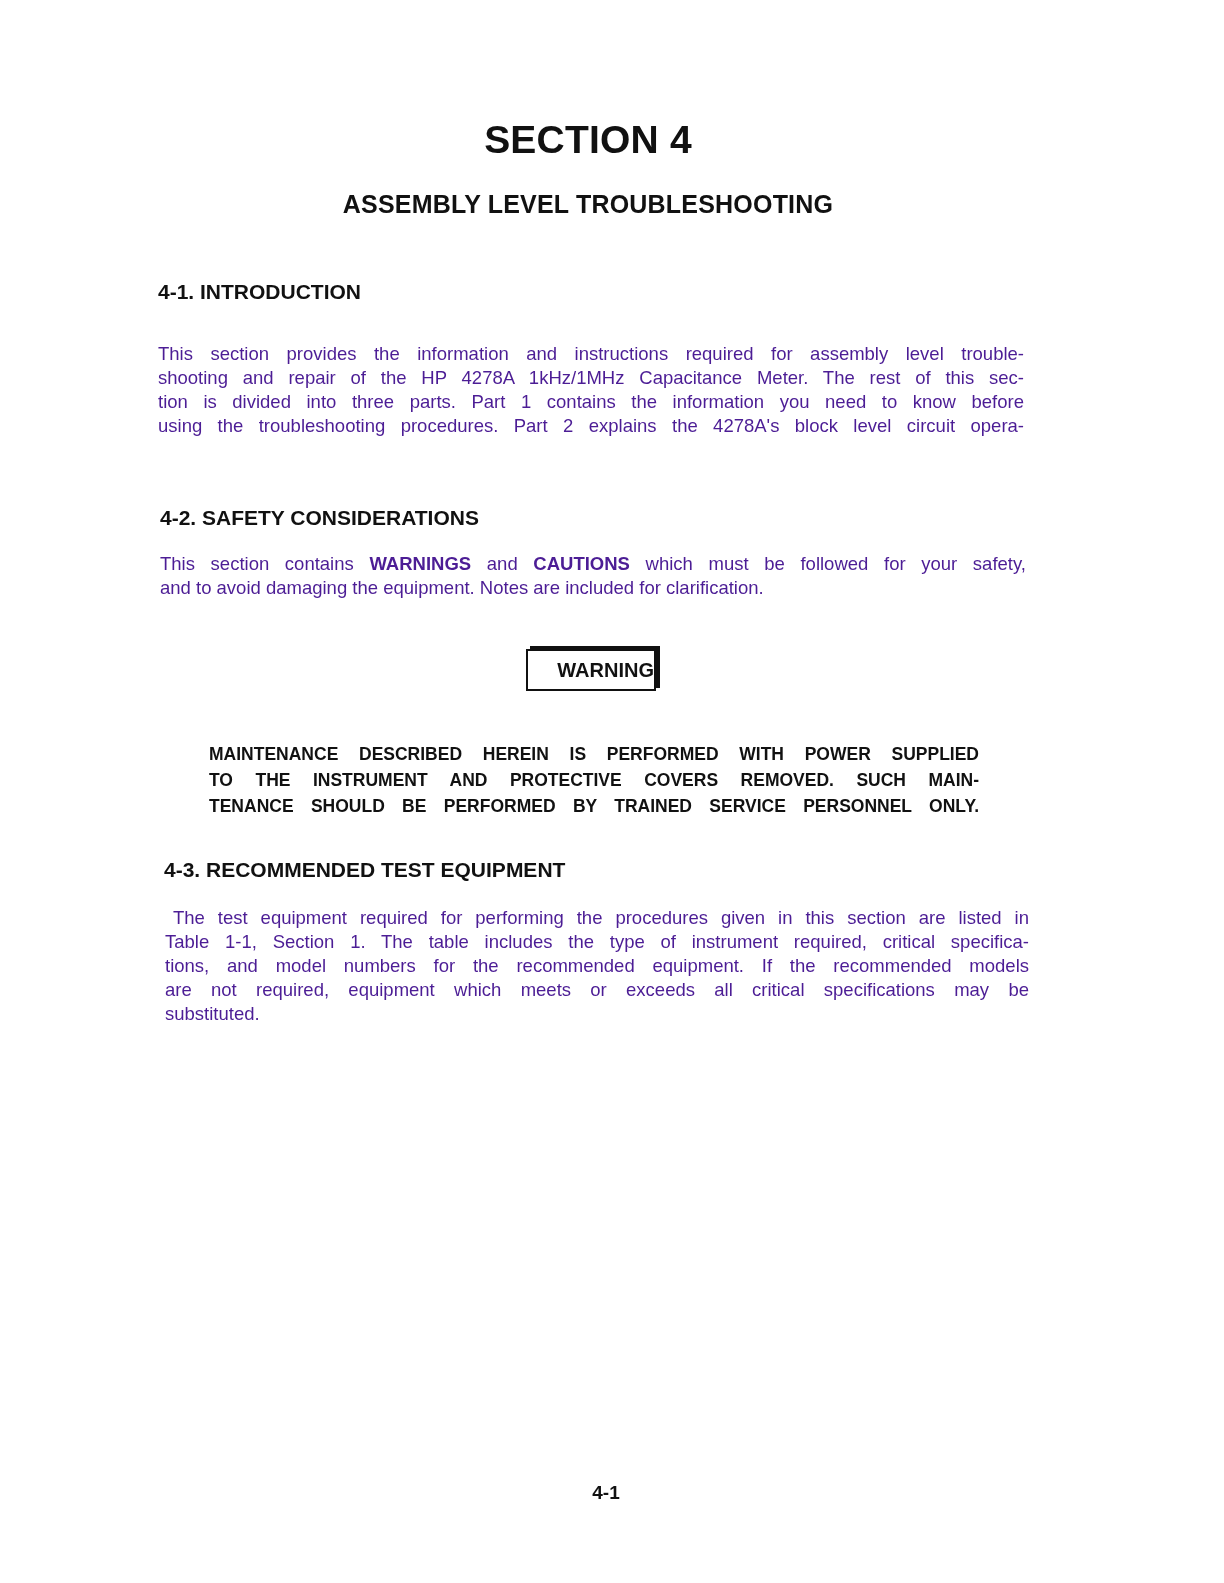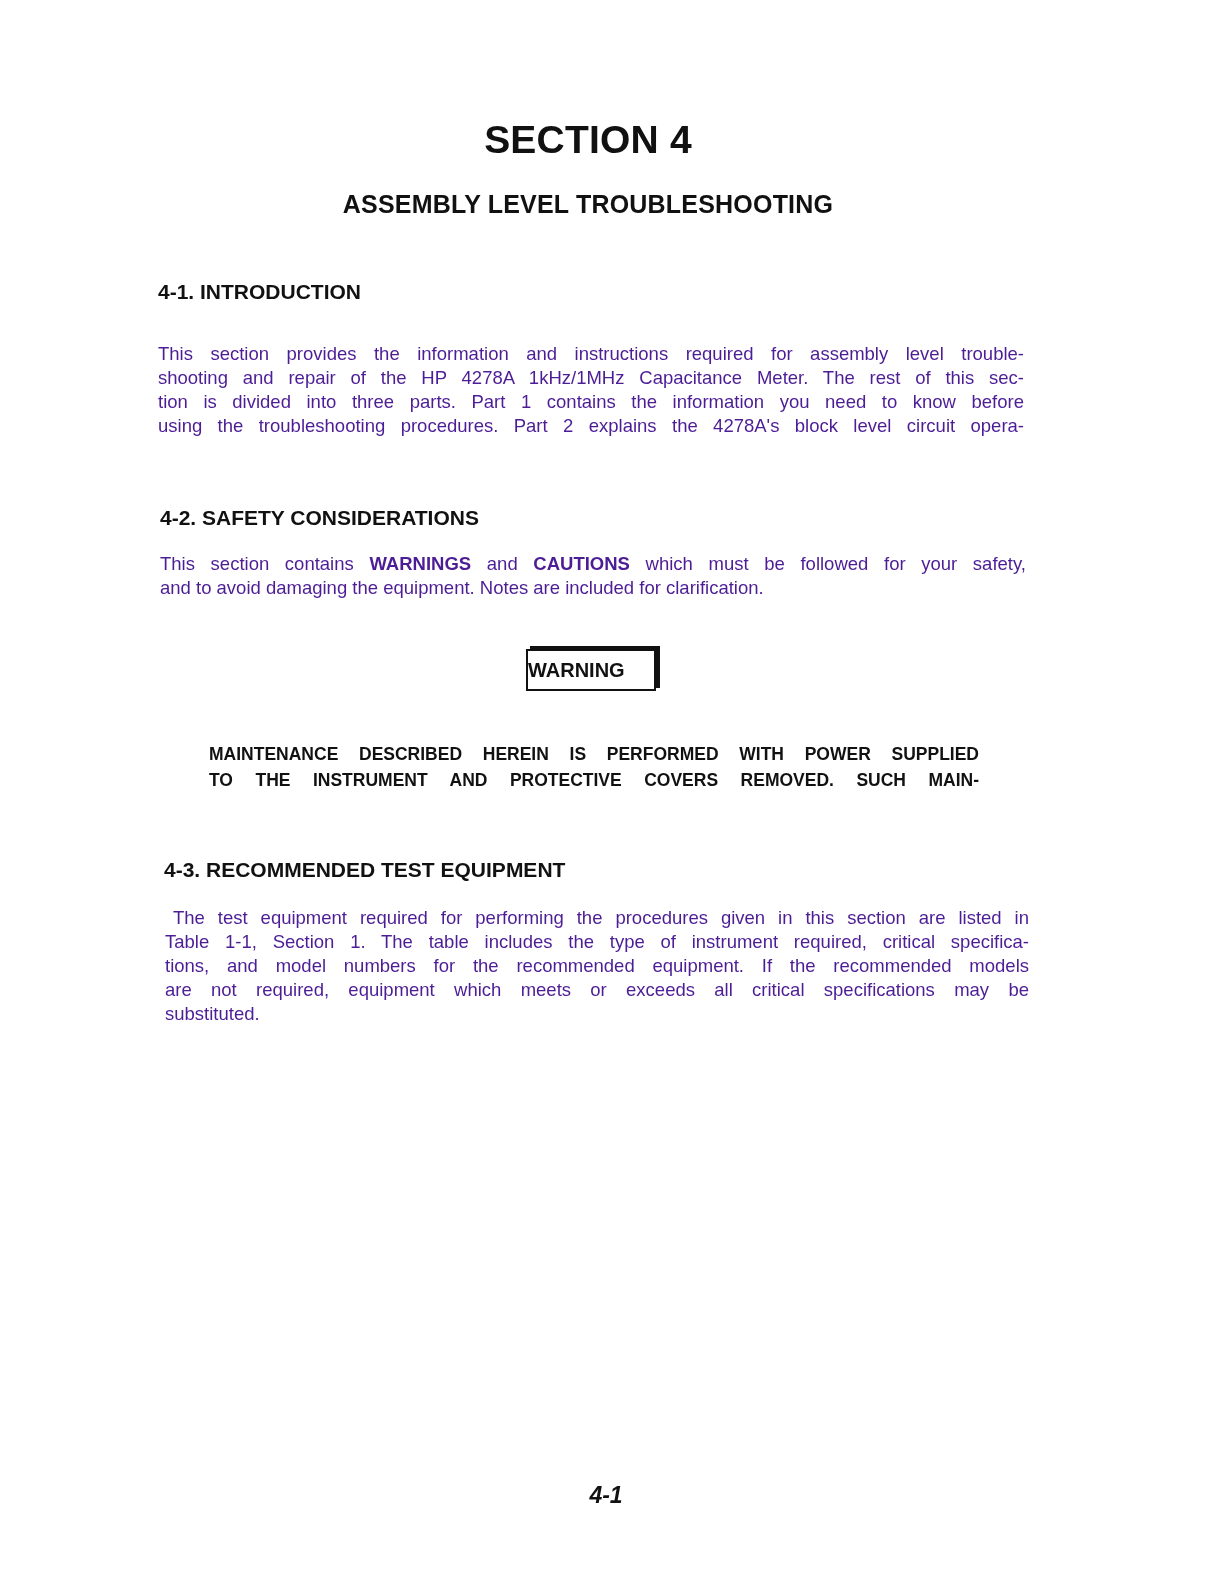--- a/index.html
+++ b/index.html
@@ -4,25 +4,25 @@
 <style>
   html, body { margin: 0; padding: 0; background: #ffffff; }
   body { width: 1224px; height: 1583px; position: relative; overflow: hidden; color: #111; font-family: "Liberation Sans", sans-serif; }
   .page { position: absolute; left: 0; top: 0; width: 1224px; height: 1583px; }
   .title1 { position: absolute; left: 0; width: 1176px; top: 118px; text-align: center; font-weight: bold; font-size: 39px; letter-spacing: 0.2px; }
   .title2 { position: absolute; left: 0; width: 1176px; top: 190px; text-align: center; font-weight: bold; font-size: 25px; letter-spacing: 0.2px; }
   .h { position: absolute; font-weight: bold; font-size: 21px; }
   .p { position: absolute; font-size: 18.5px; line-height: 24px; text-align: justify; color: #4c1d95; }
   .p .line { display: block; white-space: nowrap; }
   .p b { font-weight: bold; }
-  .warnbox { position: absolute; left: 526px; top: 649px; width: 126px; height: 38px; border: 2px solid #111; box-shadow: 4px -3px 0 #111; display: flex; align-items: center; justify-content: flex-start; font-weight: bold; font-size: 20px; background: #fff; }
+  .warnbox { position: absolute; left: 526px; top: 649px; width: 126px; height: 38px; border: 2px solid #111; box-shadow: 4px -3px 0 #111; display: flex; align-items: center; justify-content: flex-end; font-weight: bold; font-size: 20px; background: #fff; }
   .warntext { position: absolute; left: 209px; top: 741px; width: 770px; font-weight: bold; font-size: 17.5px; line-height: 26px; }
   .warntext .line { display: block; white-space: nowrap; text-align: justify; text-align-last: justify; }
   .warntext .line.last { text-align-last: justify; }
-  .pagenum { position: absolute; left: 0; width: 1212px; top: 1482px; text-align: center; font-weight: bold; font-size: 23px; font-style: italic; }
+  .pagenum { position: absolute; left: 0; width: 1212px; top: 1482px; text-align: center; font-weight: bold; font-size: 19px; }
 </style>
 </head>
 <body>
 
 <div class="page">
 
   <div class="title1">SECTION 4</div>
   <div class="title2">ASSEMBLY LEVEL TROUBLESHOOTING</div>
 
   <div class="h" style="left:158px; top:280px;">4-1. INTRODUCTION</div>
@@ -39,20 +39,21 @@
     <span class="line">and to avoid damaging the equipment.  Notes are included for clarification.</span>
   </div>
 
   <div class="warnbox">
     <span>WARNING</span>
   </div>
 
   <div class="warntext">
     <span class="line">MAINTENANCE DESCRIBED HEREIN IS PERFORMED WITH POWER SUPPLIED</span>
     <span class="line">TO THE INSTRUMENT AND PROTECTIVE COVERS REMOVED.  SUCH MAIN-</span>
+    <span class="line last">TENANCE SHOULD BE PERFORMED BY TRAINED SERVICE PERSONNEL ONLY.</span>
   </div>
 
   <div class="h" style="left:164px; top:858px;">4-3. RECOMMENDED TEST EQUIPMENT</div>
   <div class="p" style="left:165px; top:906px; width:864px;">
     <span class="line" style="text-align-last:justify;margin-left:8px;">The test equipment required for performing the procedures given in this section are listed in</span>
     <span class="line" style="text-align-last:justify;">Table 1-1, Section 1.  The table includes the type of instrument required, critical specifica-</span>
     <span class="line" style="text-align-last:justify;">tions, and model numbers for the recommended equipment.  If the recommended models</span>
     <span class="line" style="text-align-last:justify;">are not required, equipment which meets or exceeds all critical specifications may be</span>
     <span class="line">substituted.</span>
   </div>

